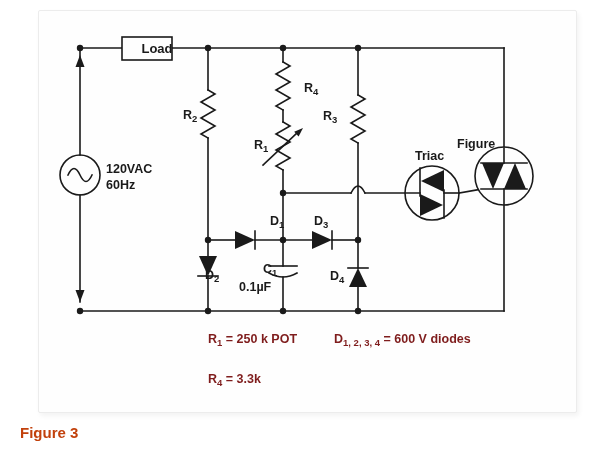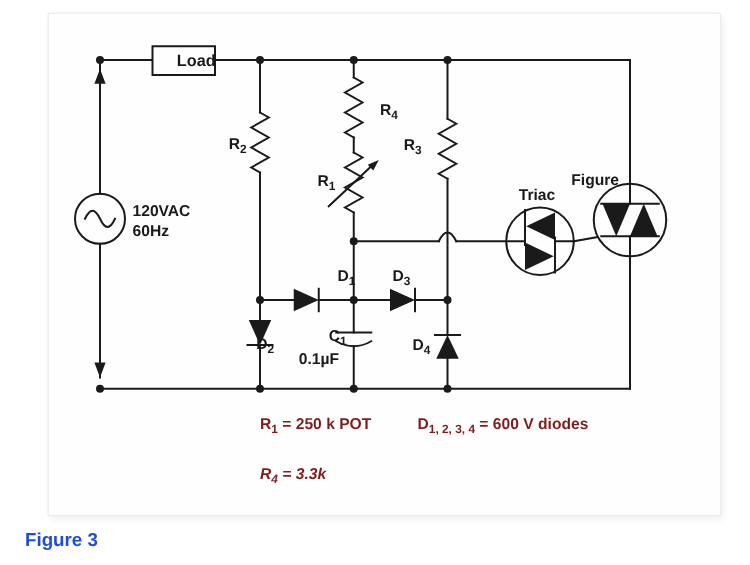--- a/index.html
+++ b/index.html
@@ -168,16 +168,16 @@
   <span class="lbl" style="left:330px;top:270px;"><span>D</span><span class="sub">4</span></span>
 
   <span class="lbl" style="left:263px;top:263px;"><span>C</span><span class="sub">1</span></span>
   <span class="lbl" style="left:239px;top:281px;">0.1µF</span>
 
   <span class="lbl" style="left:457px;top:138px;">Figure</span>
   <span class="lbl" style="left:415px;top:150px;">Triac</span>
 
   <span class="note" style="left:208px;top:332px;"><span>R</span><sub class="s">1</sub><span> = 250 k POT</span></span>
   <span class="note" style="left:334px;top:332px;"><span>D</span><sub class="s">1, 2, 3, 4</sub><span> = 600 V diodes</span></span>
-  <span class="note" style="left:208px;top:372px;font-style:italic;"><span>R</span><sub class="s">4</sub><span> = 3.3k</span></span>
+  <span class="note" style="left:208px;top:372px;"><span>R</span><sub class="s">4</sub><span> = 3.3k</span></span>
 
-  <span class="caption" style="color: #1d4ed8;">Figure 3</span>
+  <span class="caption" style="color: #c2410c;">Figure 3</span>
 </div>
 
 </body></html>

